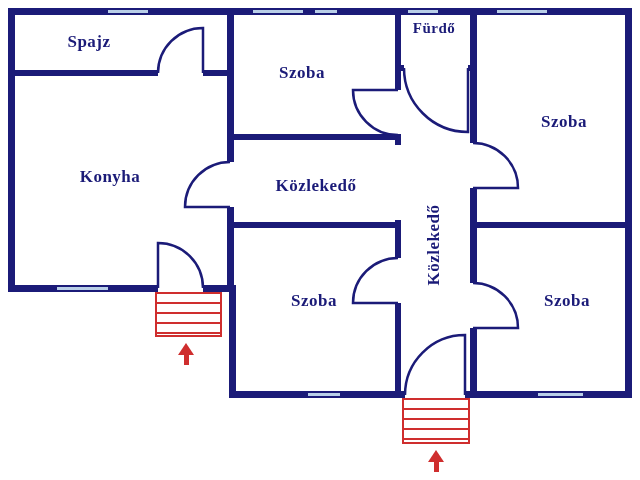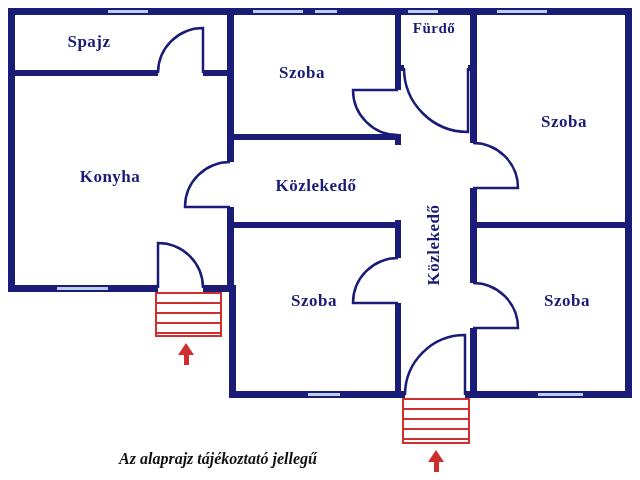--- a/index.html
+++ b/index.html
@@ -105,15 +105,14 @@
   <div class="room-label" style="left:89px;top:42px;">Spajz</div>
   <div class="room-label" style="left:89px;top:177px;margin-left:21px;">Konyha</div>
   <div class="room-label" style="left:302px;top:73px;">Szoba</div>
   <div class="room-label" style="left:316px;top:186px;">Közlekedő</div>
   <div class="room-label" style="left:314px;top:301px;">Szoba</div>
   <div class="room-label small" style="left:434px;top:28px;">Fürdő</div>
   <div class="room-label vertical" style="left:434px;top:245px;">Közlekedő</div>
   <div class="room-label" style="left:564px;top:122px;">Szoba</div>
   <div class="room-label" style="left:567px;top:301px;">Szoba</div>
 
-  <div class="note" style="left:218px;top:459px;">Az alaprajz tájékoztató jellegű</div>
 
 </div>
 
 </body></html>

